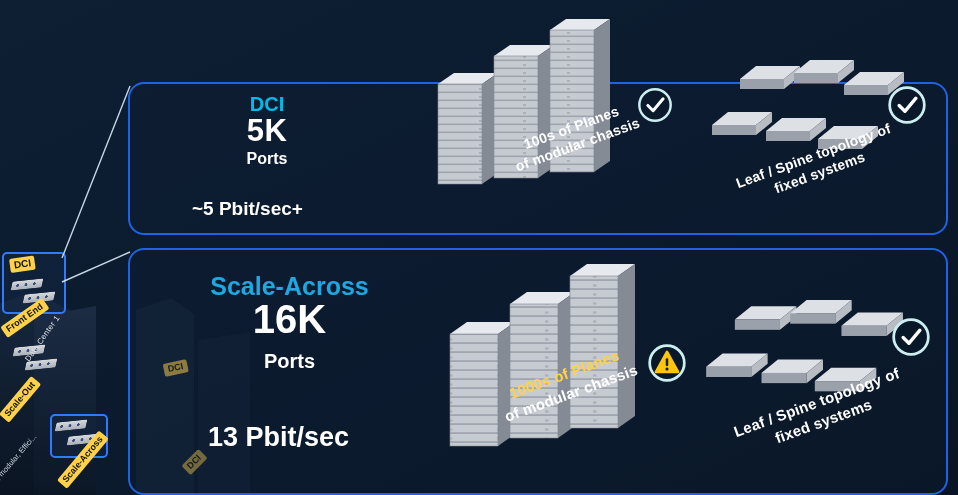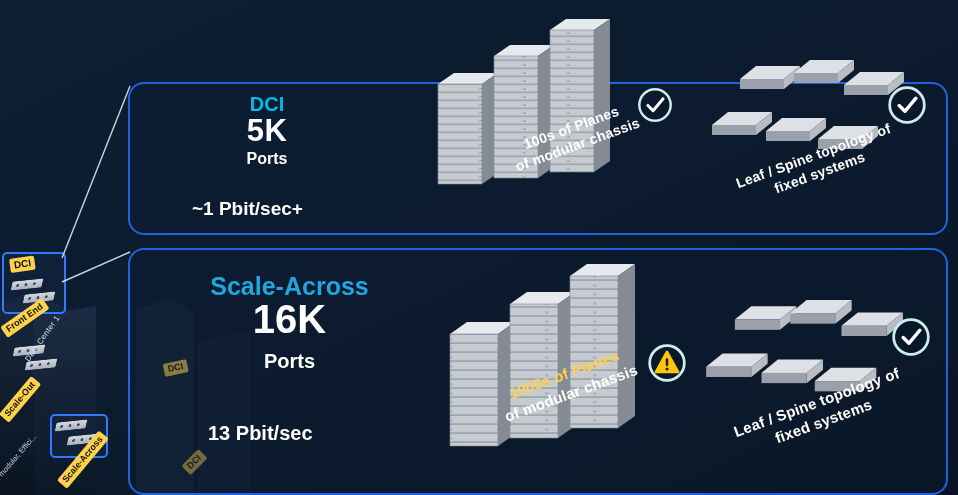--- a/index.html
+++ b/index.html
@@ -18,21 +18,21 @@
   
   .p1-title{left:72px;top:9px;width:130px;color:#00bceb;font-size:20px;font-weight:bold;}
   .p1-big{left:72px;top:29px;width:130px;font-size:31px;font-weight:bold;letter-spacing:.5px;}
   .p1-ports{left:72px;top:66px;width:130px;font-size:16px;font-weight:600;}
   .p1-bw{left:62px;top:114px;width:190px;font-size:19px;font-weight:bold;text-align:left;color:#fff;}
 
   
   .p2-title{left:52px;top:22px;width:215px;color:#1fa7e0;font-size:25px;font-weight:bold;}
   .p2-big{left:52px;top:47px;width:215px;font-size:40px;font-weight:bold;}
   .p2-ports{left:52px;top:100px;width:215px;font-size:20px;font-weight:bold;}
-  .p2-bw{left:78px;top:172px;width:220px;font-size:20px;font-weight:bold;text-align:left;color:#fff;}
+  .p2-bw{left:78px;top:172px;width:220px;font-size:27px;font-weight:bold;text-align:left;color:#fff;}
 
   
   .cap{position:absolute;transform:rotate(-20deg);text-align:center;color:#fff;
        font-size:14px;font-weight:600;line-height:1.3;letter-spacing:.2px;}
   #cap-top-modular{left:482px;top:118px;width:185px;}
   #cap-top-fixed{left:714px;top:146px;width:205px;}
   #cap-bot-modular{left:470px;top:364px;width:195px;font-size:15px;}
   #cap-bot-fixed{left:714px;top:392px;width:212px;font-size:15px;}
   .cap .yellow{color:#ffd24a;font-weight:bold;}
 
@@ -113,21 +113,21 @@
 
   <svg id="connectors">
     <line x1="62" y1="258" x2="130" y2="86" stroke="#dce9f7" stroke-width="1.4" opacity="0.9"></line>
     <line x1="62" y1="282" x2="130" y2="252" stroke="#dce9f7" stroke-width="1.4" opacity="0.9"></line>
   </svg>
 
   <section class="panel" id="panel-dci">
     <div class="abs tc p1-title">DCI</div>
     <div class="abs tc p1-big">5K</div>
     <div class="abs tc p1-ports">Ports</div>
-    <div class="abs p1-bw">~1 Pbit/sec+</div>
+    <div class="abs p1-bw">~5 Pbit/sec+</div>
   </section>
 
   <section class="panel" id="panel-scale">
     <div class="abs tc p2-title">Scale-Across</div>
     <div class="abs tc p2-big">16K</div>
     <div class="abs tc p2-ports">Ports</div>
     <div class="abs p2-bw">13 Pbit/sec</div>
   </section>
 
   <svg class="ill" style="left:432px;top:6px;width:215px;height:190px" viewBox="0 0 215 190">

